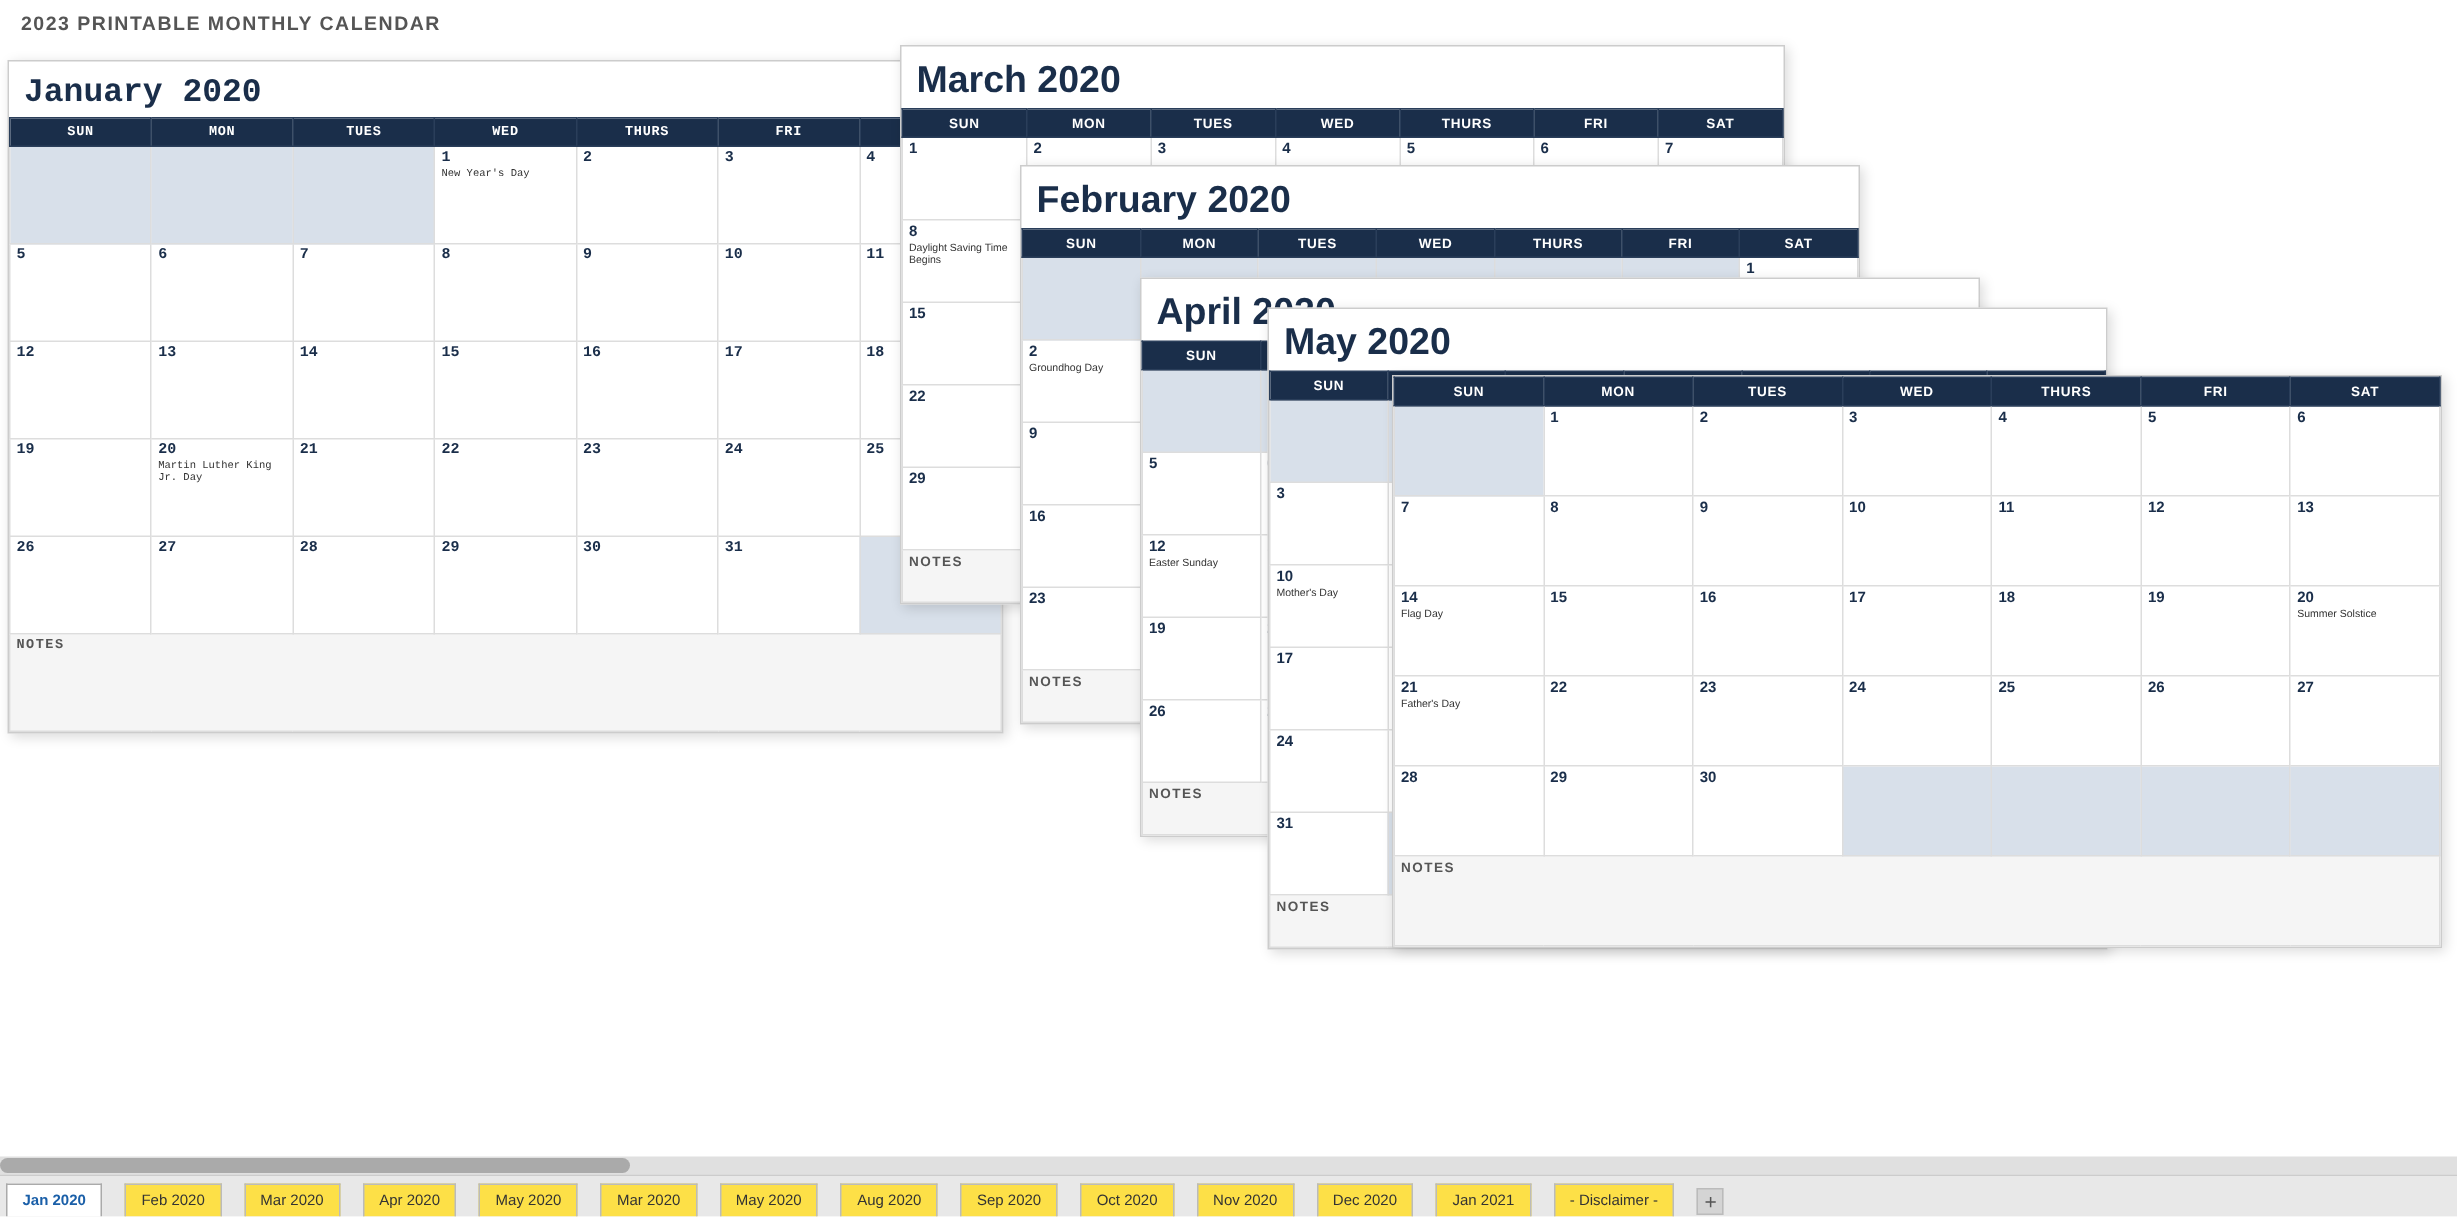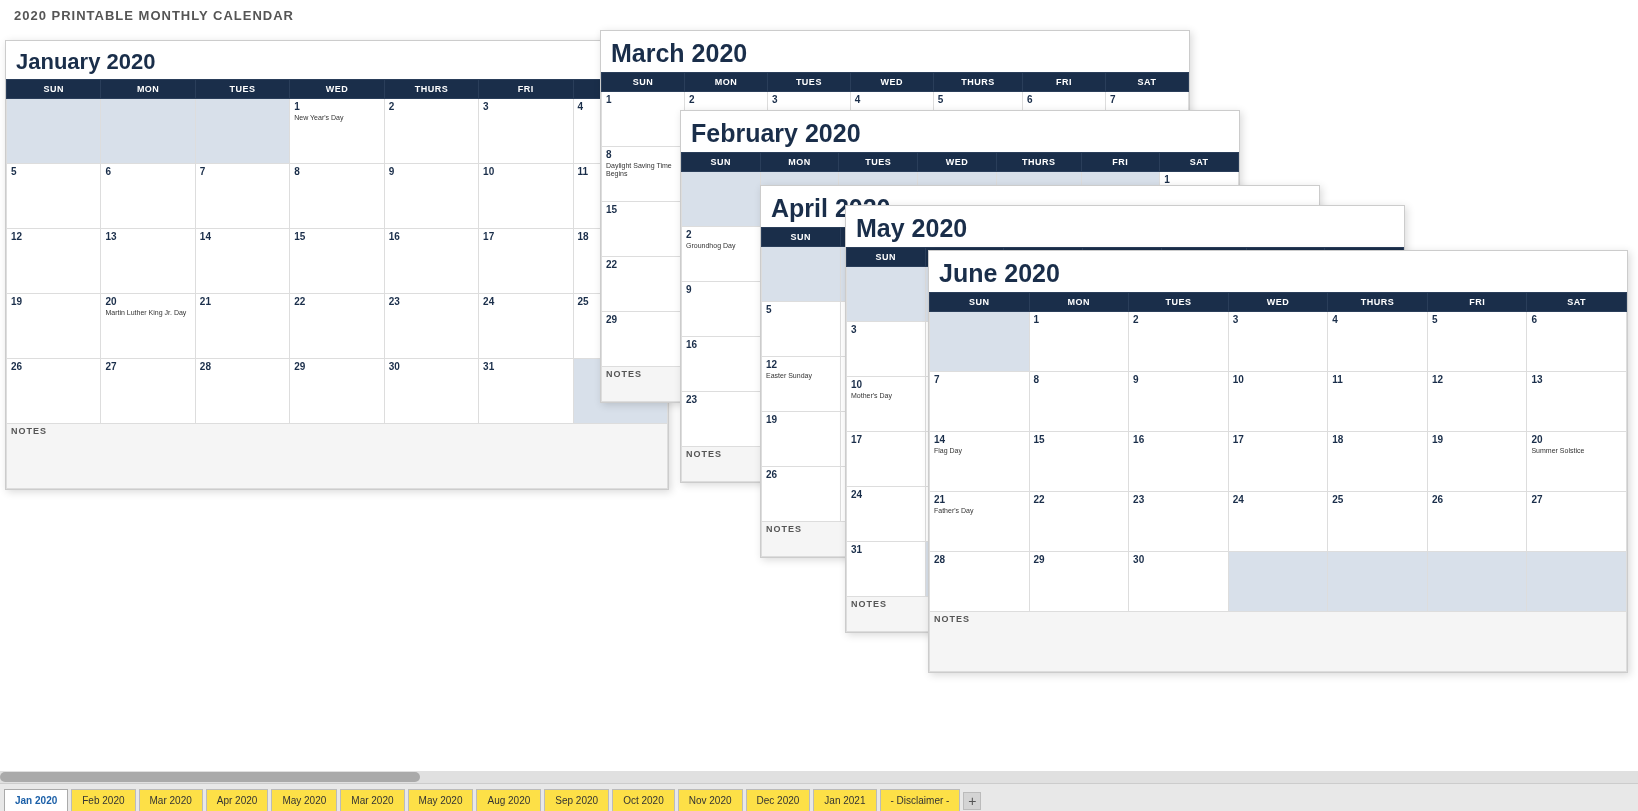--- a/index.html
+++ b/index.html
@@ -95,21 +95,21 @@
       position: absolute;
       bottom: 0;
       left: 0;
       right: 0;
       height: 28px;
       background: #e8e8e8;
       display: flex;
       align-items: flex-end;
       padding: 0 4px;
       border-top: 1px solid #ccc;
-      gap: 3px;
+      gap: 15px;
     }
 
     .tab-item {
       height: 22px;
       padding: 0 10px;
       font-size: 10px;
       display: flex;
       align-items: center;
       border: 1px solid #bbb;
       border-bottom: none;
@@ -159,20 +159,21 @@
       background: #aaa;
       border-radius: 5px;
     }
 
     
     #cal-january {
       left: 5px;
       top: 40px;
       width: 664px;
       z-index: 1;
+      font-family: Liberation Mono, monospace;
     }
 
     #cal-january .cal-grid td { width: 84px; height: 65px; }
     #cal-january .cal-month-title { font-size: 22px; }
 
     
     #cal-march {
       left: 600px;
       top: 30px;
       width: 590px;
@@ -211,21 +212,21 @@
       z-index: 6;
     }
 
     #cal-june .cal-grid td { width: 100px; height: 60px; }
   </style>
 </head>
 <body>
 
 <div class="main-container">
 
-  <div class="page-title">2020 PRINTABLE MONTHLY CALENDAR</div>
+  <div class="page-title">2023 PRINTABLE MONTHLY CALENDAR</div>
 
   <div class="calendar-card" id="cal-january">
     <div class="cal-month-title">January 2020</div>
     <table class="cal-grid">
       <thead>
         <tr>
           <th>SUN</th>
           <th>MON</th>
           <th>TUES</th>
           <th>WED</th>
@@ -558,21 +559,20 @@
           <td class="empty"></td>
         </tr>
         <tr class="notes-row">
           <td colspan="7">NOTES</td>
         </tr>
       </tbody>
     </table>
   </div>
 
   <div class="calendar-card" id="cal-june">
-    <div class="cal-month-title">June 2020</div>
     <table class="cal-grid">
       <thead>
         <tr>
           <th>SUN</th>
           <th>MON</th>
           <th>TUES</th>
           <th>WED</th>
           <th>THURS</th>
           <th>FRI</th>
           <th>SAT</th>

